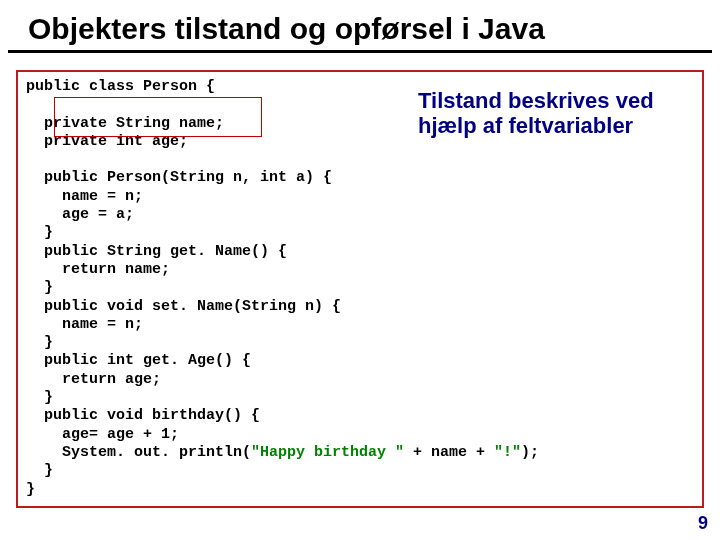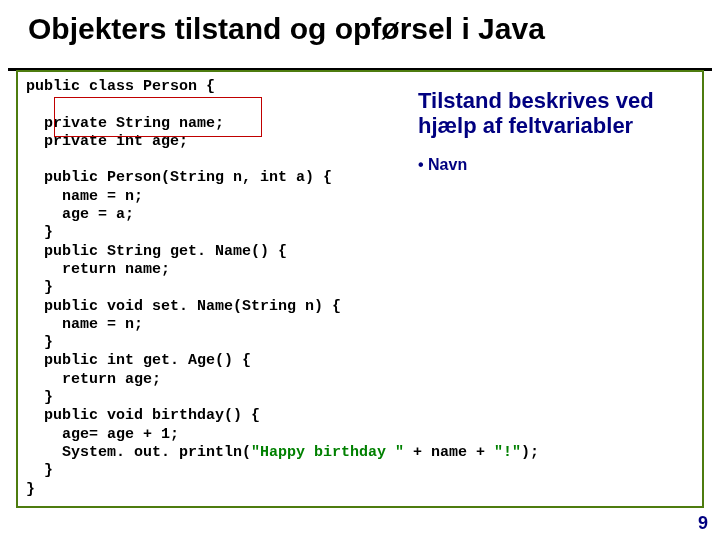--- a/index.html
+++ b/index.html
@@ -15,31 +15,31 @@
   .slide {
     width: 720px;
     height: 540px;
     position: relative;
     box-sizing: border-box;
   }
   .title {
     font-size: 30px;
     font-weight: bold;
     color: #000;
-    padding: 12px 20px 22px 20px;
+    padding: 12px 20px 4px 20px;
     border-bottom: 3px solid #000;
     margin: 0 8px;
   }
   .codebox {
     position: absolute;
     left: 16px;
     top: 70px;
     width: 688px;
     height: 438px;
-    border: 2px solid #4d7c0f;
+    border: 2px solid #b91c1c;
     box-sizing: border-box;
     padding: 6px 8px;
   }
   .code {
     font-family: "Courier New", monospace;
     font-size: 15px;
     font-weight: bold;
     color: #000;
     line-height: 1.22;
     white-space: pre;
@@ -120,19 +120,18 @@
 <span>    age= age + 1;</span>
 <span>    System. out. println(</span><span class="str">"Happy birthday "</span><span> + name + </span><span class="str">"!"</span><span>);</span>
 <span>  }</span>
 <span>}</span></div>
 
     <div class="fieldbox"></div>
 
     <div class="expl">
       <div class="expl-title">Tilstand beskrives ved hjælp af feltvariabler</div>
       <ul class="expl-list">
-        <li>Navn</li>
       </ul>
     </div>
   </div>
 
   <div class="pagenum">9</div>
 </div>
 
 </body></html>

